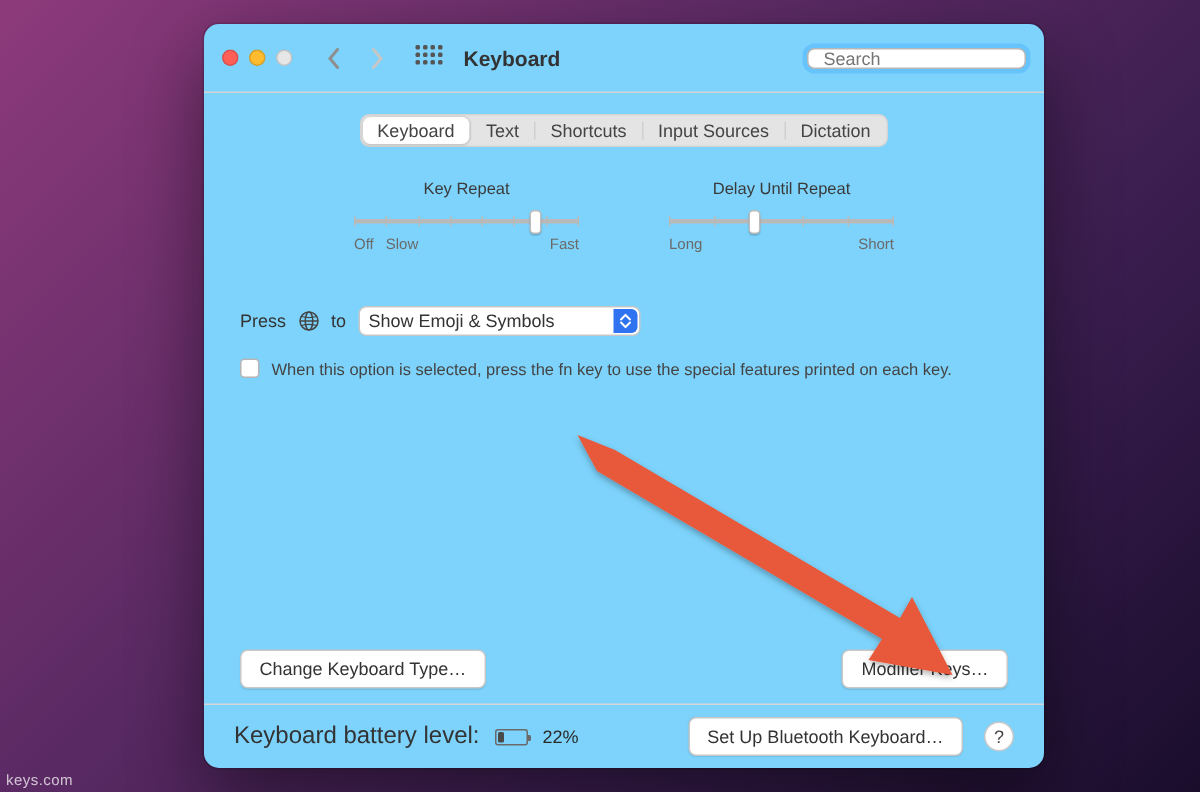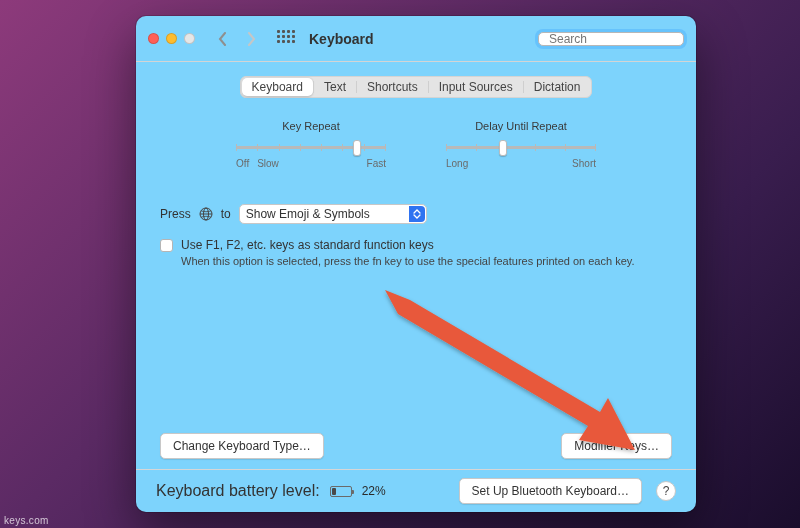--- a/index.html
+++ b/index.html
@@ -203,21 +203,20 @@
           <svg width="8" height="5" viewBox="0 0 8 5">
               <path d="M1 1 L4 4 L7 1" stroke="#fff" stroke-width="1.3" fill="none" stroke-linecap="round"></path>
             </svg>
         </div>
       </div>
     </div>
 
     <div class="chkrow">
       <input type="checkbox" style="">
       <div>
-        <div class="chk-text">Use F1, F2, etc. keys as standard function keys</div>
         <div class="chk-desc">When this option is selected, press the fn key to use the special features printed on each key.</div>
       </div>
     </div>
 
     <div class="bottom-buttons">
       <button class="mac-btn">Change Keyboard Type…</button>
       <button class="mac-btn">Modifier Keys…</button>
     </div>
 
   </div>

